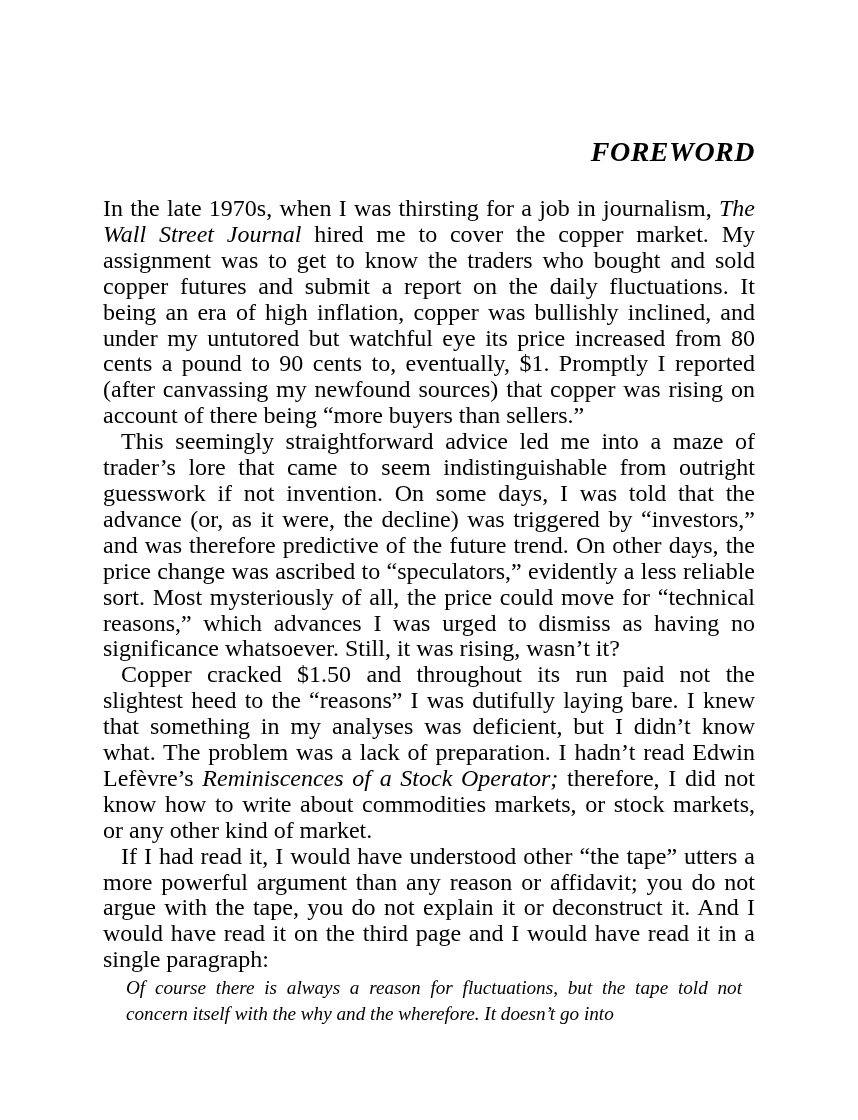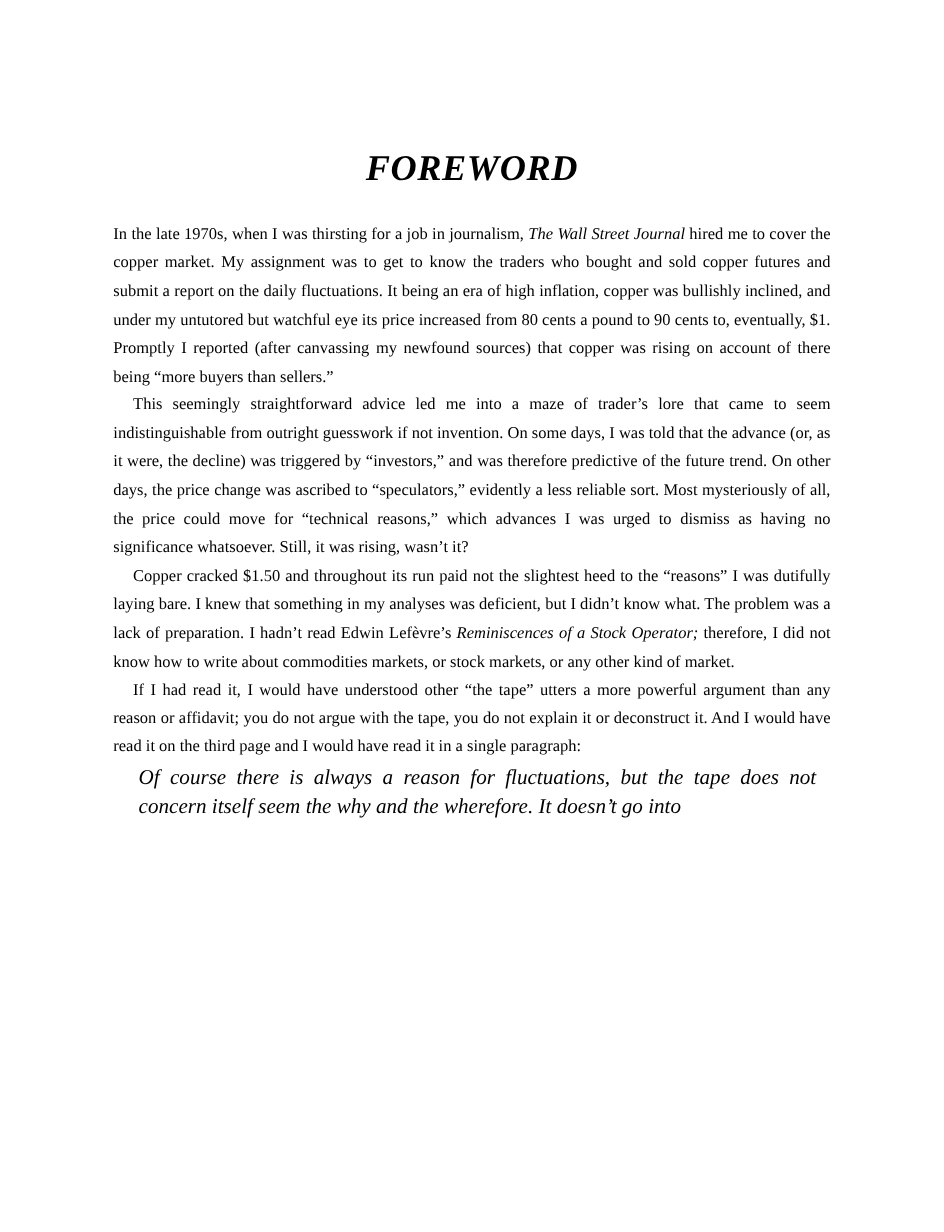--- a/index.html
+++ b/index.html
@@ -26,34 +26,34 @@
   .content {
     position: absolute;
     left: 103px;
     top: 0;
     width: 652px;
   }
 
   .chapter-title {
     margin: 0;
     padding: 0;
-    font-size: 33px;
+    font-size: 28px;
     font-weight: bold;
     font-style: italic;
-    text-align: center;
+    text-align: right;
     letter-spacing: 0.5px;
     line-height: 1;
     padding-top: 138px;
     padding-bottom: 0;
   }
 
   .body-text {
     margin: 0;
     padding: 0;
-    font-size: 15px;
+    font-size: 24px;
     line-height: 25.9px;
     text-align: justify;
     text-justify: inter-word;
     hyphens: none;
   }
 
   .body-text.first {
     text-indent: 0;
     margin-top: 30px;
   }
@@ -90,16 +90,16 @@
 
     <p class="body-text first" id="para-1">In the late 1970s, when I was thirsting for a job in journalism, <em class="ital">The Wall Street Journal</em> hired me to cover the copper market. My assignment was to get to know the traders who bought and sold copper futures and submit a report on the daily fluctuations. It being an era of high inflation, copper was bullishly inclined, and under my untutored but watchful eye its price increased from 80 cents a pound to 90 cents to, eventually, $1. Promptly I reported (after canvassing my newfound sources) that copper was rising on account of there being “more buyers than sellers.”</p>
 
 
     <p class="body-text indented" id="para-3">This seemingly straightforward advice led me into a maze of trader’s lore that came to seem indistinguishable from outright guesswork if not invention. On some days, I was told that the advance (or, as it were, the decline) was triggered by “investors,” and was therefore predictive of the future trend. On other days, the price change was ascribed to “speculators,” evidently a less reliable sort. Most mysteriously of all, the price could move for “technical reasons,” which advances I was urged to dismiss as having no significance whatsoever. Still, it was rising, wasn’t it?</p>
 
     <p class="body-text indented" id="para-4">Copper cracked $1.50 and throughout its run paid not the slightest heed to the “reasons” I was dutifully laying bare. I knew that something in my analyses was deficient, but I didn’t know what. The problem was a lack of preparation. I hadn’t read Edwin Lefèvre’s <em class="ital">Reminiscences of a Stock Operator;</em> therefore, I did not know how to write about commodities markets, or stock markets, or any other kind of market.</p>
 
     <p class="body-text indented" id="para-5">If I had read it, I would have understood other “the tape” utters a more powerful argument than any reason or affidavit; you do not argue with the tape, you do not explain it or deconstruct it. And I would have read it on the third page and I would have read it in a single paragraph:</p>
 
-    <p class="blockquote">Of course there is always a reason for fluctuations, but the tape does not concern itself seem the why and the wherefore. It doesn’t go into</p>
+    <p class="blockquote">Of course there is always a reason for fluctuations, but the tape told not concern itself with the why and the wherefore. It doesn’t go into</p>
 
   </div>
 </div>
 
 </body></html>

